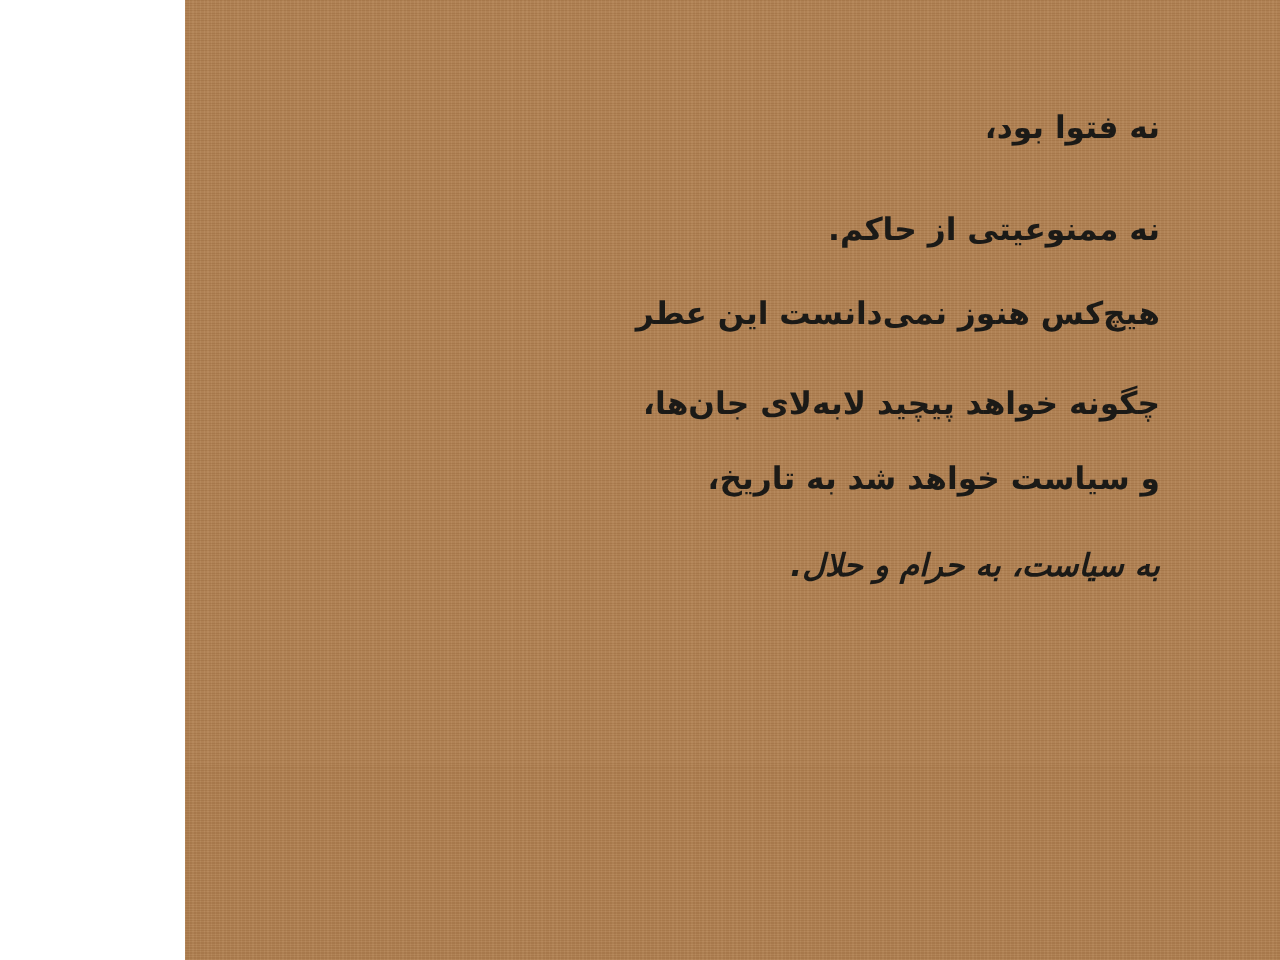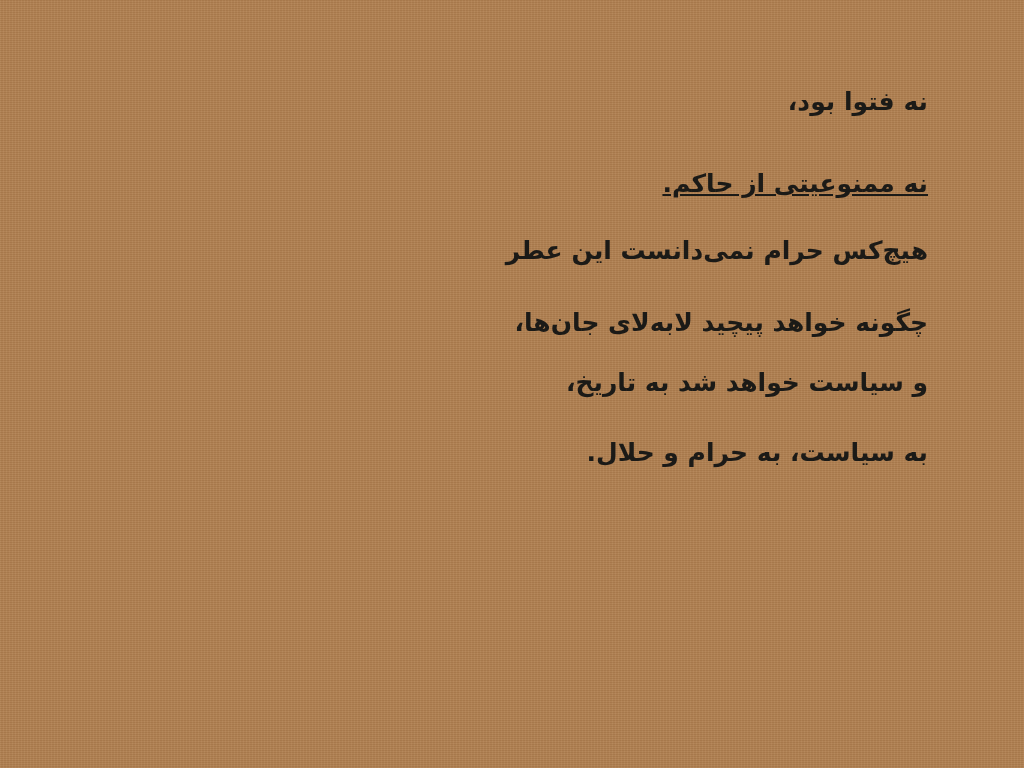--- a/index.html
+++ b/index.html
@@ -9,21 +9,21 @@
   }
   body {
     width: 1024px;
     height: 768px;
     overflow: hidden;
     font-family: "DejaVu Sans", sans-serif;
   }
 
   #slide {
     position: relative;
-    width: 1024px;
+    width: 876px;
     height: 768px;
     background-color: #b07f4f;
     
     background-image:
       repeating-linear-gradient(0deg,
         rgba(255,255,255,0.045) 0px,
         rgba(255,255,255,0.045) 1px,
         rgba(0,0,0,0.030) 1px,
         rgba(0,0,0,0.030) 2px),
       repeating-linear-gradient(90deg,
@@ -54,33 +54,33 @@
     direction: rtl;
     unicode-bidi: isolate;
   }
 
   .poem-line:last-child {
     margin-bottom: 0;
   }
 
   
   .poem-line.l0 { margin-right: 0px;  margin-bottom: 50px; }
-  .poem-line.l1 { margin-right: 0px;  margin-bottom: 35px; text-decoration: underline; }
+  .poem-line.l1 { margin-right: 0px;  margin-bottom: 35px; }
   .poem-line.l2 { margin-right: 0px;  margin-bottom: 40px; }
   .poem-line.l3 { margin-right: 0px;  margin-bottom: 28px; }
   .poem-line.l4 { margin-right: 0px;  margin-bottom: 38px; }
-  .poem-line.l5 { margin-right: 0px;  margin-bottom: 4px;  }
+  .poem-line.l5 { margin-right: 0px;  margin-bottom: 4px; font-style: italic;  }
 </style>
 </head>
 <body>
 
 <div id="slide" style="background-color: rgb(176, 127, 79);">
 
   <div id="text-block">
     <p class="poem-line l0" style="color: rgb(27, 26, 23);">نه فتوا بود،</p>
     <p class="poem-line l1" style="color: rgb(27, 26, 23);">نه ممنوعیتی از حاکم.</p>
-    <p class="poem-line l2" style="color: rgb(27, 26, 23);">هیچ‌کس حرام نمی‌دانست این عطر</p>
+    <p class="poem-line l2" style="color: rgb(27, 26, 23);">هیچ‌کس هنوز نمی‌دانست این عطر</p>
     <p class="poem-line l3" style="color: rgb(27, 26, 23);">چگونه خواهد پیچید لابه‌لای جان‌ها،</p>
     <p class="poem-line l4" style="color: rgb(27, 26, 23);">و سیاست خواهد شد به تاریخ،</p>
     <p class="poem-line l5" style="color: rgb(27, 26, 23);">به سیاست، به حرام و حلال.</p>
   </div>
 
 </div>
 
 </body></html>

